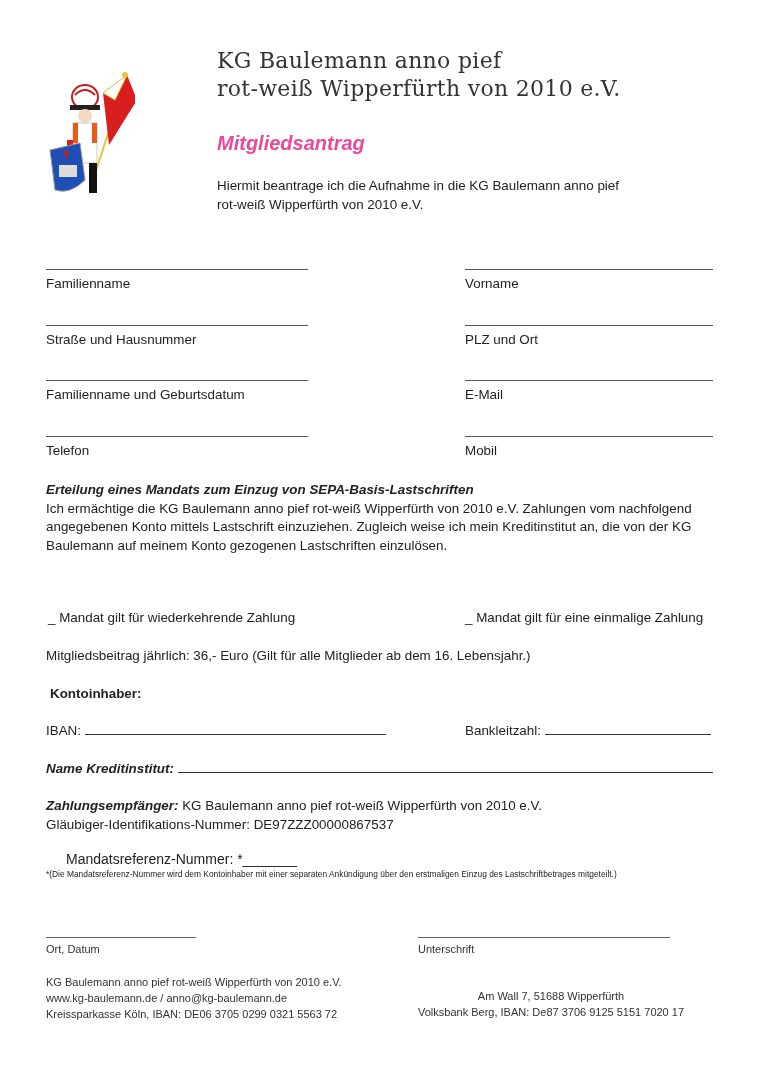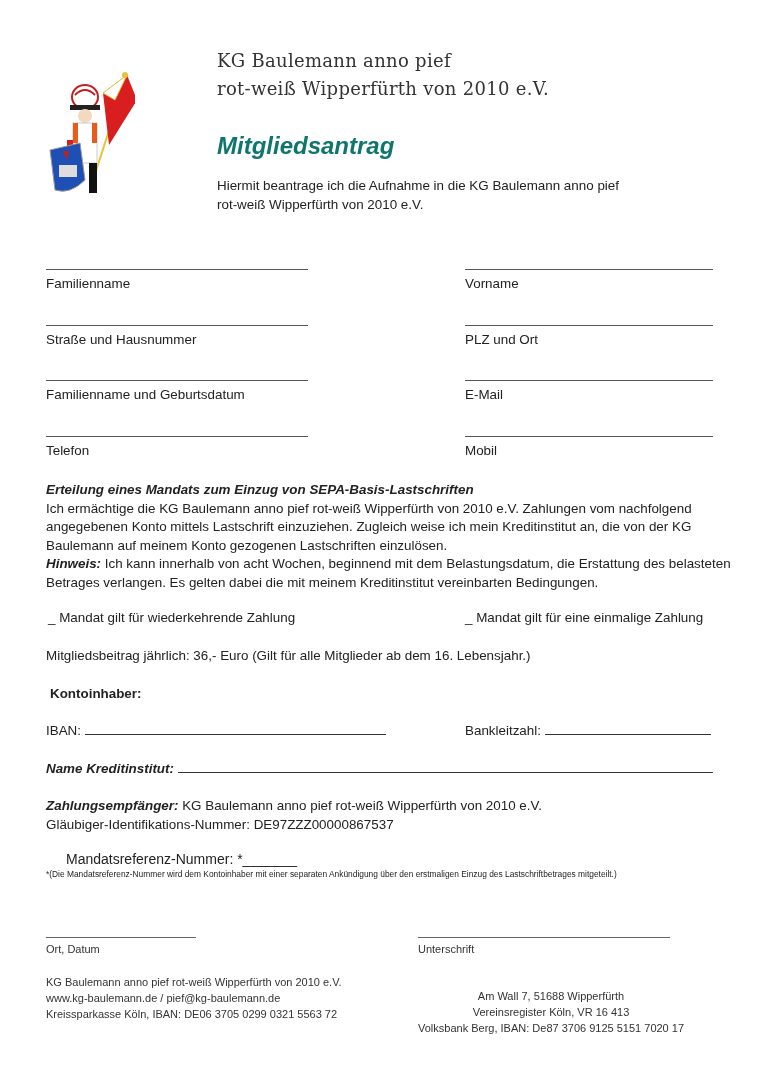--- a/index.html
+++ b/index.html
@@ -1,22 +1,22 @@
 <!DOCTYPE html>
 <html><head>
 <meta charset="utf-8">
 <style>
   html, body { margin: 0; padding: 0; background: #ffffff; }
   body { width: 768px; height: 1086px; position: relative; overflow: hidden;
          font-family: "Liberation Sans", "DejaVu Sans", sans-serif; color: #222; }
   .abs { position: absolute; }
   .logo { left: 45px; top: 55px; width: 90px; height: 150px; }
   .title-script { left: 217px; top: 47px; font-family: "DejaVu Serif", serif;
-                  font-size: 18px; line-height: 28px; color: #333; letter-spacing: 0.3px; }
-  .doc-title { left: 217px; top: 132px; font-size: 24px; font-weight: bold; font-style: italic; color: #0f766e; }
+                  font-size: 22px; line-height: 28px; color: #333; letter-spacing: 0.3px; }
+  .doc-title { left: 217px; top: 132px; font-size: 20px; font-weight: bold; font-style: italic; color: #ec4899; }
   .intro { left: 217px; top: 176px; font-size: 13.4px; line-height: 19px; color: #222; }
   .field-line { height: 0; border-top: 1px solid #555; }
   .field-label { font-size: 13.4px; color: #222; }
   .sepa { left: 46px; top: 481px; width: 690px; font-size: 13.4px; line-height: 18.5px; color: #222; }
   .sepa .heading { font-weight: bold; font-style: italic; }
   .bi { font-weight: bold; font-style: italic; }
   .b { font-weight: bold; }
   .row-text { font-size: 13.4px; color: #222; white-space: nowrap; }
   .uline { display: inline-block; border-bottom: 1px solid #333; height: 12px; vertical-align: baseline; margin-left: 4px; }
   .small-note { font-size: 8.4px; color: #222; white-space: nowrap; text-align: center; }
@@ -79,21 +79,20 @@
 <div class="abs field-line" style="left:465px;top:325px;width:248px;"></div>
 <div class="abs field-label" style="left:465px;top:332px;">PLZ und Ort</div>
 <div class="abs field-line" style="left:465px;top:380px;width:248px;"></div>
 <div class="abs field-label" style="left:465px;top:387px;">E-Mail</div>
 <div class="abs field-line" style="left:465px;top:436px;width:248px;"></div>
 <div class="abs field-label" style="left:465px;top:443px;">Mobil</div>
 
 <div class="abs sepa">
   <div class="heading">Erteilung eines Mandats zum Einzug von SEPA-Basis-Lastschriften</div>
   <div>Ich ermächtige die KG Baulemann anno pief rot-weiß Wipperfürth von 2010 e.V. Zahlungen vom nachfolgend angegebenen Konto mittels Lastschrift einzuziehen. Zugleich weise ich mein Kreditinstitut an, die von der KG Baulemann auf meinem Konto gezogenen Lastschriften einzulösen.</div>
-  <div><span class="bi">Hinweis:</span><span> Ich kann innerhalb von acht Wochen, beginnend mit dem Belastungsdatum, die Erstattung des belasteten Betrages verlangen. Es gelten dabei die mit meinem Kreditinstitut vereinbarten Bedingungen.</span></div>
 </div>
 
 <div class="abs row-text" style="left:48px;top:610px;">_ Mandat gilt für wiederkehrende Zahlung</div>
 <div class="abs row-text" style="left:465px;top:610px;">_ Mandat gilt für eine einmalige Zahlung</div>
 
 <div class="abs row-text" style="left:46px;top:648px;">Mitgliedsbeitrag jährlich: 36,- Euro (Gilt für alle Mitglieder ab dem 16. Lebensjahr.)</div>
 
 <div class="abs row-text" style="left:46px;top:686px;width:667px;display:flex;align-items:baseline;flex-direction:column;">
   <span class="b">Kontoinhaber:</span>
   <span class="uline" style="flex:1;"></span>
@@ -119,20 +118,19 @@
 <div class="abs row-text" style="left:46px;top:851px;font-size:14px;margin-left:20px;">Mandatsreferenz-Nummer: *_______</div>
 <div class="abs small-note" style="left:46px;top:869px;">*(Die Mandatsreferenz-Nummer wird dem Kontoinhaber mit einer separaten Ankündigung über den erstmaligen Einzug des Lastschriftbetrages mitgeteilt.)</div>
 
 <div class="abs sig-line" style="left:46px;top:937px;width:150px;"></div>
 <div class="abs sig-label" style="left:46px;top:943px;">Ort, Datum</div>
 <div class="abs sig-line" style="left:418px;top:937px;width:252px;"></div>
 <div class="abs sig-label" style="left:418px;top:943px;">Unterschrift</div>
 
 <div class="abs footer" style="left:46px;top:974px;">
   <div>KG Baulemann anno pief rot-weiß Wipperfürth von 2010 e.V.</div>
-  <div>www.kg-baulemann.de / pief@kg-baulemann.de</div>
+  <div>www.kg-baulemann.de / anno@kg-baulemann.de</div>
   <div>Kreissparkasse Köln, IBAN: DE06 3705 0299 0321 5563 72</div>
 </div>
 <div class="abs footer" style="left:418px;top:988px;text-align:center;">
   <div>Am Wall 7, 51688 Wipperfürth</div>
-  <div>Vereinsregister Köln, VR 16 413</div>
   <div>Volksbank Berg, IBAN: De87 3706 9125 5151 7020 17</div>
 </div>
 
 </body></html>

